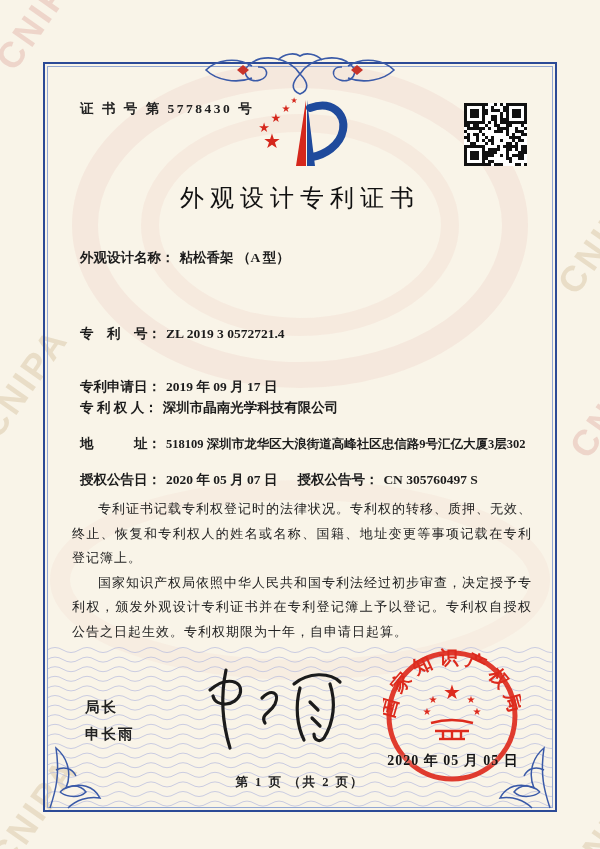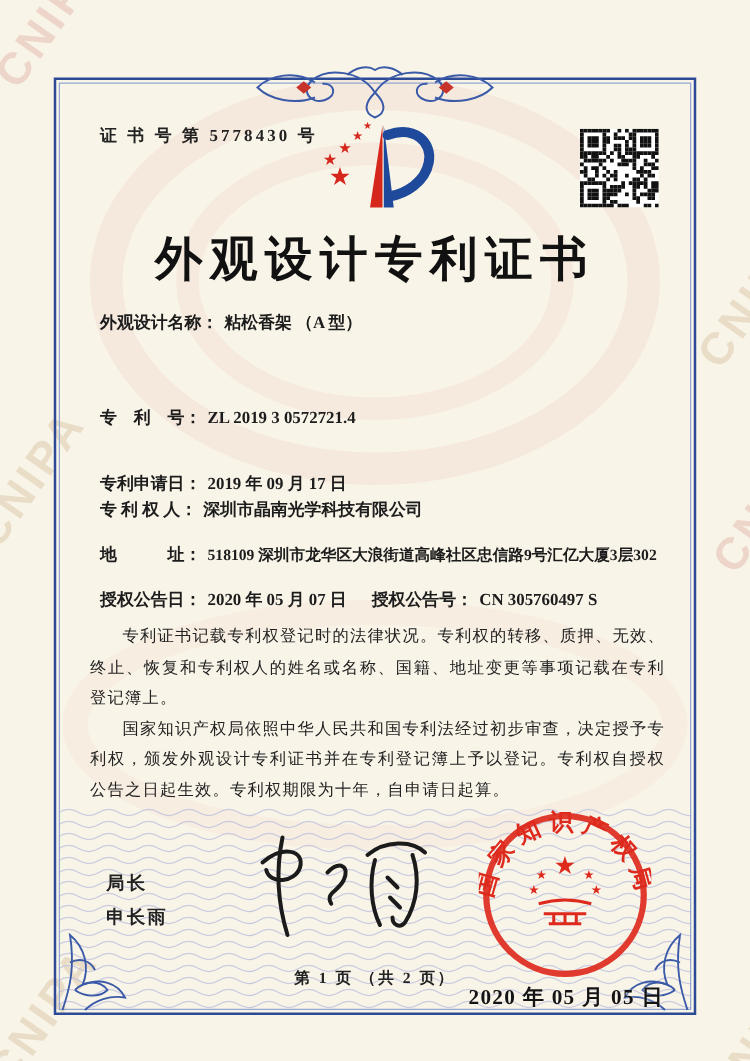--- a/index.html
+++ b/index.html
@@ -23,21 +23,21 @@
     border:1px solid #93a7d2;
   }
   .cert-no{
     position:absolute;left:80px;top:100px;font-size:13.5px;font-weight:700;
     letter-spacing:2.5px;color:#222;
   }
   .logo{position:absolute;left:250px;top:92px;}
   .qr{position:absolute;left:464px;top:103px;}
   .title{
     position:absolute;left:0;right:0;top:182px;text-align:center;
-    font-size:38px;font-weight:700;letter-spacing:6px;color:#111;
+    font-size:24px;font-weight:400;letter-spacing:6px;color:#111;
   }
   .row{
     position:absolute;left:80px;width:450px;font-size:13.5px;color:#1c1c1c;
     white-space:nowrap;
   }
   .row .lbl{font-weight:700;}
   .row .val{font-weight:700;margin-left:5px;}
   .row .val.plain{font-weight:600;}
   .row.addr{font-size:12.5px;width:470px;}
   .pair2{margin-left:20px;}
@@ -50,23 +50,22 @@
   .waves{position:absolute;left:47px;top:645px;}
   .signer{
     position:absolute;left:85px;top:694px;
     font-family:"Liberation Sans",sans-serif;font-weight:700;font-size:14.5px;
     line-height:27px;color:#222;letter-spacing:2px;
   }
   .signature{position:absolute;left:196px;top:660px;}
   .seal{position:absolute;left:383px;top:647px;}
   .seal-date{
     position:absolute;left:370px;top:752px;width:166px;text-align:center;
-    font-size:17px;font-weight:700;color:#141414;letter-spacing:1px;
+    font-size:14px;font-weight:700;color:#141414;letter-spacing:1px;
     text-shadow:0 0 3px rgba(249,244,232,.8);
-    margin-top:34px;
   }
   .page-info{
     position:absolute;left:0;right:0;top:774px;text-align:center;
     font-size:12.5px;letter-spacing:2px;color:#222;font-weight:600;
   }
   .footer-note{
     position:absolute;left:50%;top:824px;transform:translateX(-50%);
     background:#fffdf6;border:2px solid #c2410c;padding:2px 12px;
     font-size:12px;letter-spacing:2px;color:#333;font-weight:600;white-space:nowrap;margin-top:28px;
   }

